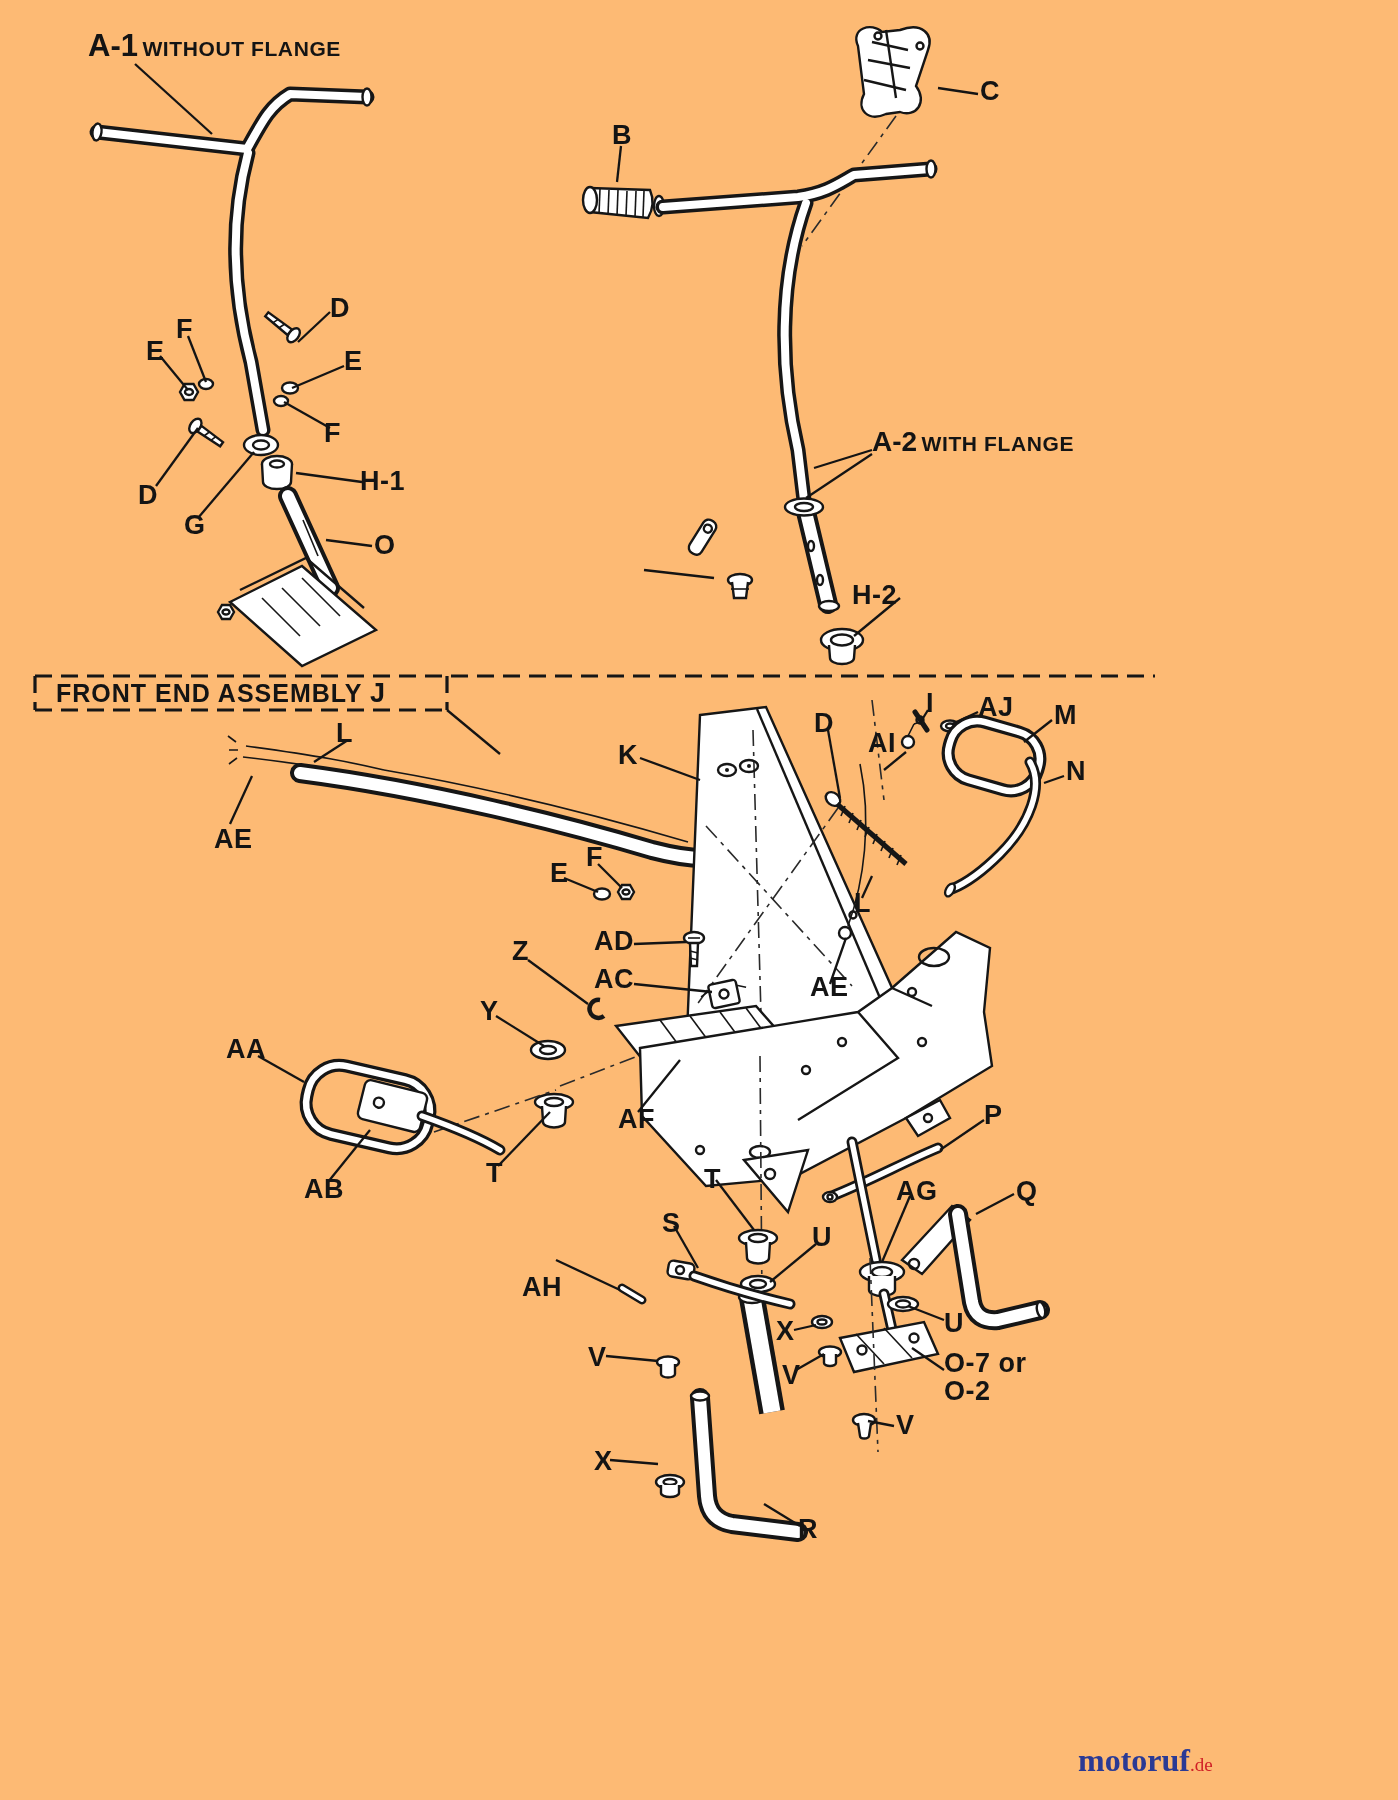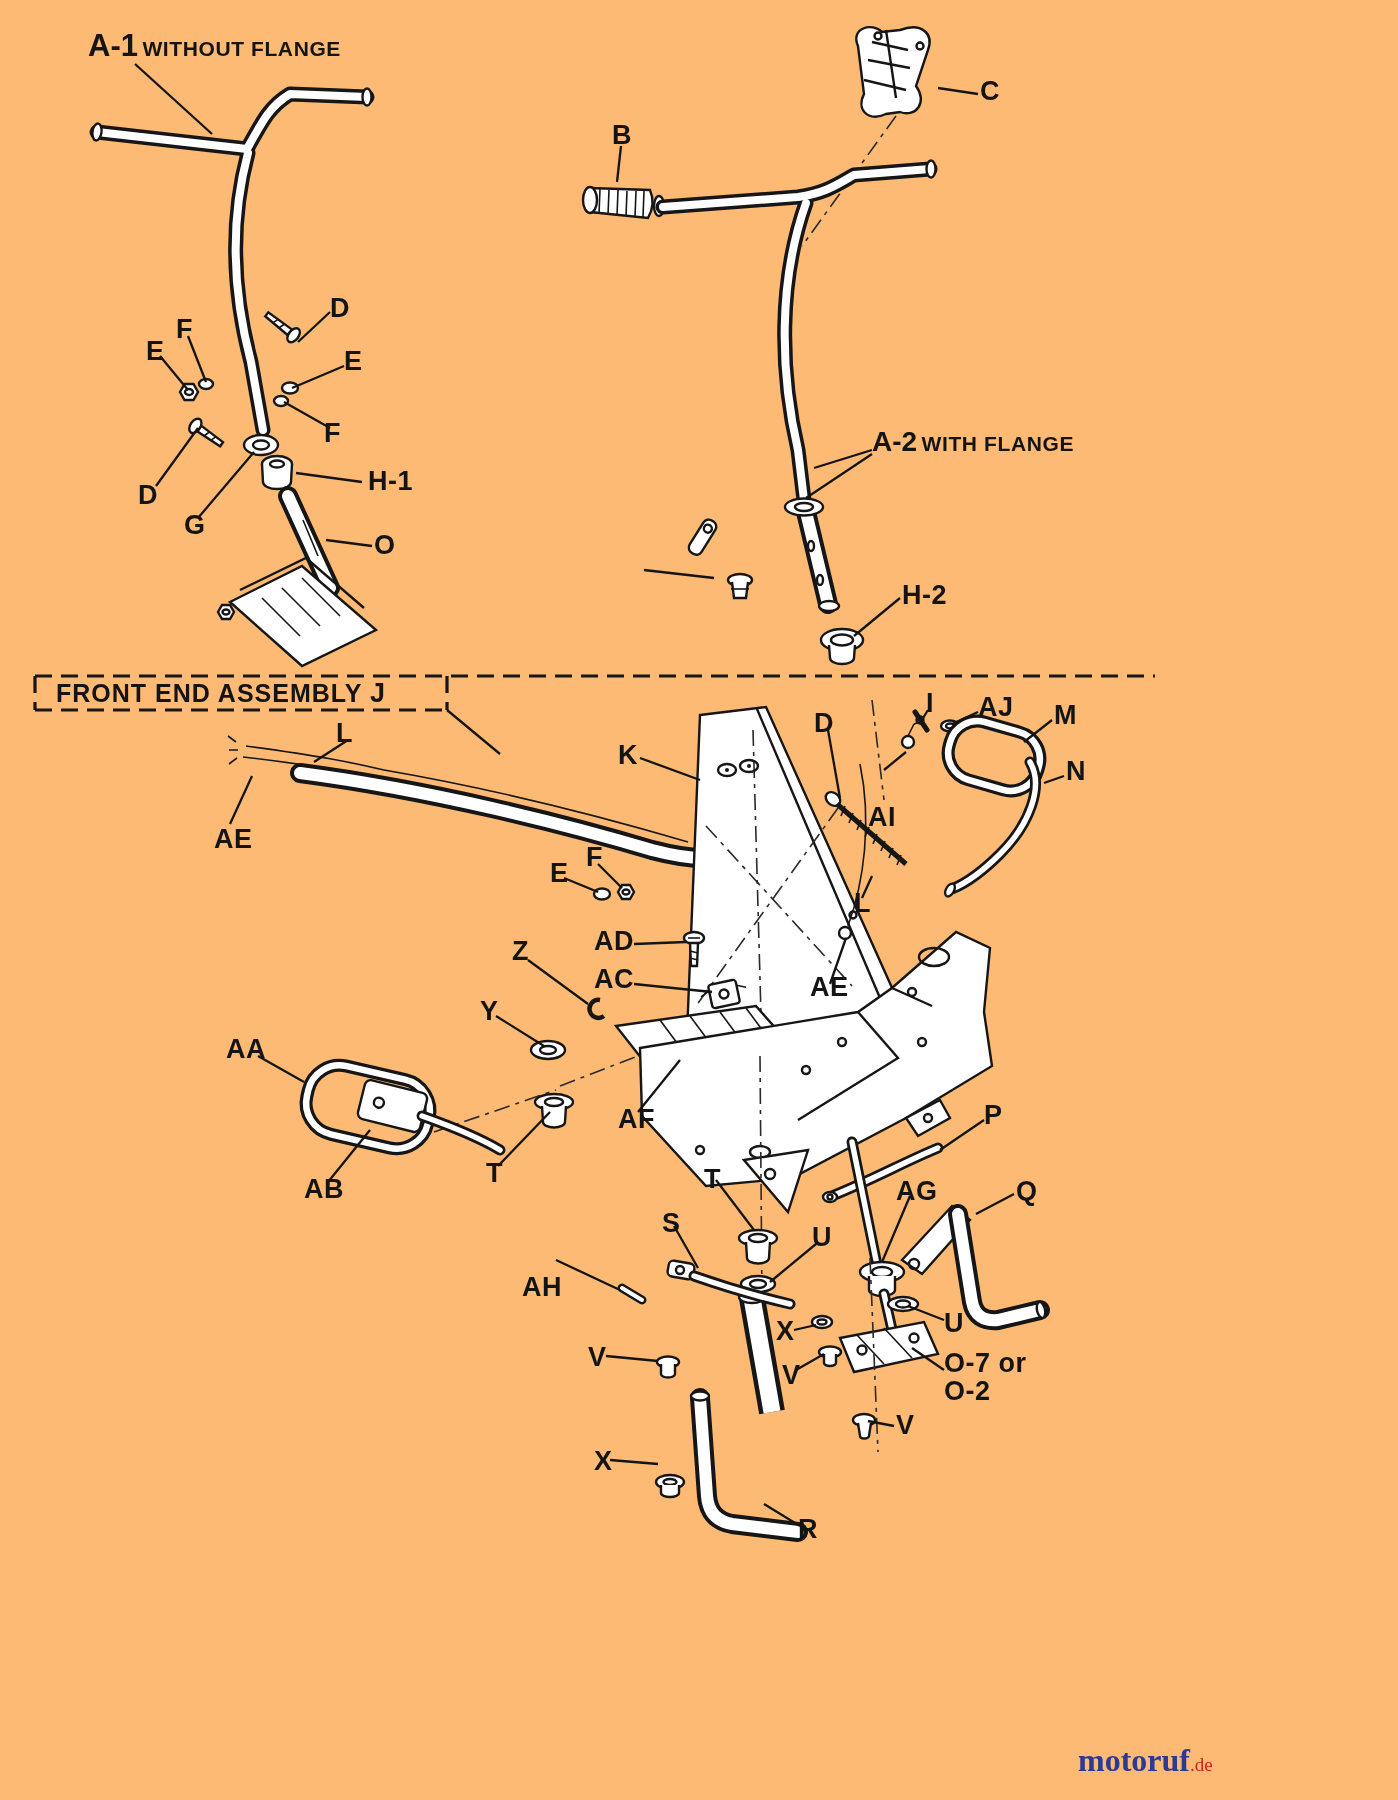--- a/index.html
+++ b/index.html
@@ -502,34 +502,34 @@
   <div class="abs" id="t-j" style="left:370px;top:678px;">J</div>
 
   <div id="labels-layer">
       <div class="plabel" style="left: 330px; top: 293px;">D</div>
       <div class="plabel" style="left: 176px; top: 314px;">F</div>
       <div class="plabel" style="left: 146px; top: 336px;">E</div>
       <div class="plabel" style="left: 344px; top: 346px;">E</div>
       <div class="plabel" style="left: 324px; top: 418px;">F</div>
       <div class="plabel" style="left: 138px; top: 480px;">D</div>
       <div class="plabel" style="left: 184px; top: 510px;">G</div>
-      <div class="plabel" style="left: 368px; top: 466px;">H-1</div>
+      <div class="plabel" style="left: 360px; top: 466px;">H-1</div>
       <div class="plabel" style="left: 374px; top: 530px;">O</div>
       <div class="plabel" style="left: 612px; top: 120px;">B</div>
       <div class="plabel" style="left: 980px; top: 76px;">C</div>
-      <div class="plabel" style="left: 902px; top: 580px;">H-2</div>
+      <div class="plabel" style="left: 852px; top: 580px;">H-2</div>
       <div class="plabel" style="left: 336px; top: 718px;">L</div>
       <div class="plabel" style="left: 214px; top: 824px;">AE</div>
       <div class="plabel" style="left: 618px; top: 740px;">K</div>
       <div class="plabel" style="left: 814px; top: 708px;">D</div>
       <div class="plabel" style="left: 926px; top: 688px;">I</div>
       <div class="plabel" style="left: 978px; top: 692px;">AJ</div>
       <div class="plabel" style="left: 1054px; top: 700px;">M</div>
       <div class="plabel" style="left: 1066px; top: 756px;">N</div>
-      <div class="plabel" style="left: 868px; top: 802px;">AI</div>
+      <div class="plabel" style="left: 868px; top: 728px;">AI</div>
       <div class="plabel" style="left: 550px; top: 858px;">E</div>
       <div class="plabel" style="left: 586px; top: 842px;">F</div>
       <div class="plabel" style="left: 854px; top: 888px;">L</div>
       <div class="plabel" style="left: 594px; top: 926px;">AD</div>
       <div class="plabel" style="left: 512px; top: 936px;">Z</div>
       <div class="plabel" style="left: 594px; top: 964px;">AC</div>
       <div class="plabel" style="left: 810px; top: 972px;">AE</div>
       <div class="plabel" style="left: 480px; top: 996px;">Y</div>
       <div class="plabel" style="left: 226px; top: 1034px;">AA</div>
       <div class="plabel" style="left: 304px; top: 1174px;">AB</div>

